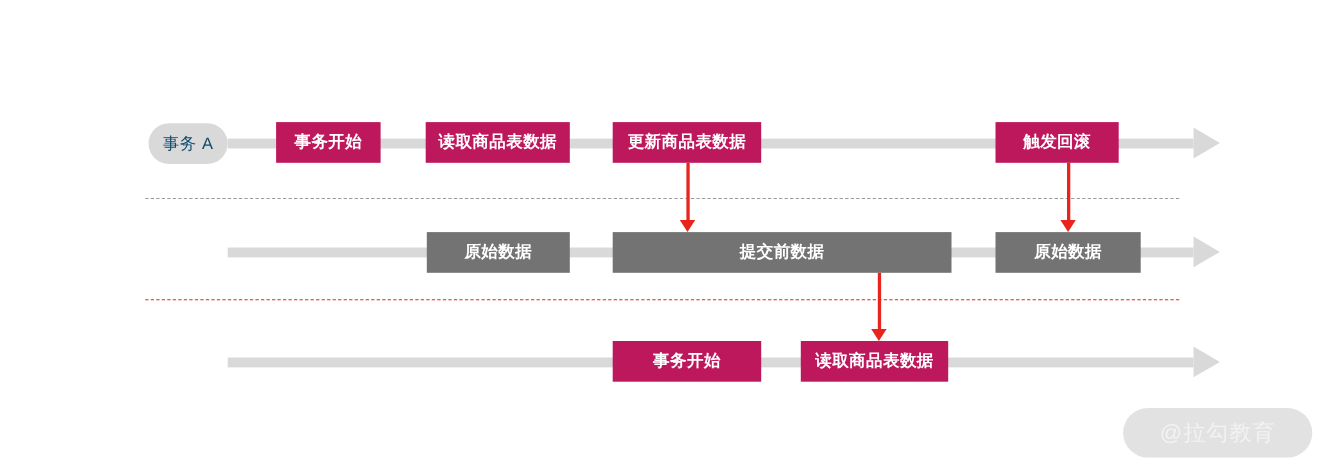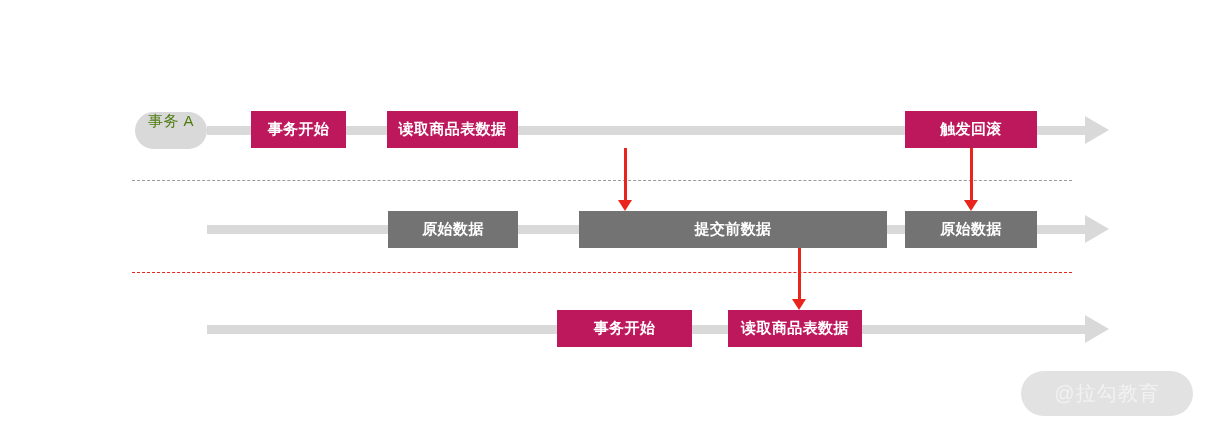--- a/index.html
+++ b/index.html
@@ -19,22 +19,23 @@
   }
 
   
   .lane-pill {
     position: absolute;
     height: 37px;
     width: 72px;
     background: #d9d9d9;
     border-radius: 19px;
     display: flex;
+    align-items: center;
     justify-content: center;
-    color: #4d7c0f;
+    color: #0c4a6e;
     font-size: 15px;
     letter-spacing: 0.5px;
     z-index: 5;
   }
 
   
   .track {
     position: absolute;
     height: 9px;
     background: #d9d9d9;
@@ -124,34 +125,37 @@
 
   <div class="track" style="left:207px; top:126px; width:878px;"></div>
   <div class="track-head" style="left:1085px; top:116px;"></div>
 
   <div class="box solid" style="left:251px; top:111px; width:95px;">
     <span>事务开始</span>
   </div>
   <div class="box solid" style="left:387px; top:111px; width:131px;">
     <span>读取商品表数据</span>
   </div>
-  <div class="box solid" style="left:905px; top:111px; width:132px;">
+  <div class="box solid" style="left:557px; top:111px; width:135px;">
+    <span>更新商品表数据</span>
+  </div>
+  <div class="box solid" style="left:905px; top:111px; width:112px;">
     <span>触发回滚</span>
   </div>
 
   <div class="divider" style="left:132px; top:180px; width:940px;"></div>
 
 
   <div class="track" style="left:207px; top:225px; width:878px;"></div>
   <div class="track-head" style="left:1085px; top:215px;"></div>
 
   <div class="box light" style="left:388px; top:211px; width:130px;">
     <span>原始数据</span>
   </div>
-  <div class="box light" style="left:557px; top:211px; width:308px;margin-left:22px;">
+  <div class="box light" style="left:557px; top:211px; width:308px;">
     <span>提交前数据</span>
   </div>
   <div class="box light" style="left:905px; top:211px; width:132px;">
     <span>原始数据</span>
   </div>
 
   <div class="divider red" style="left:132px; top:272px; width:940px;"></div>
 
 
   <div class="track" style="left:207px; top:325px; width:878px;"></div>

